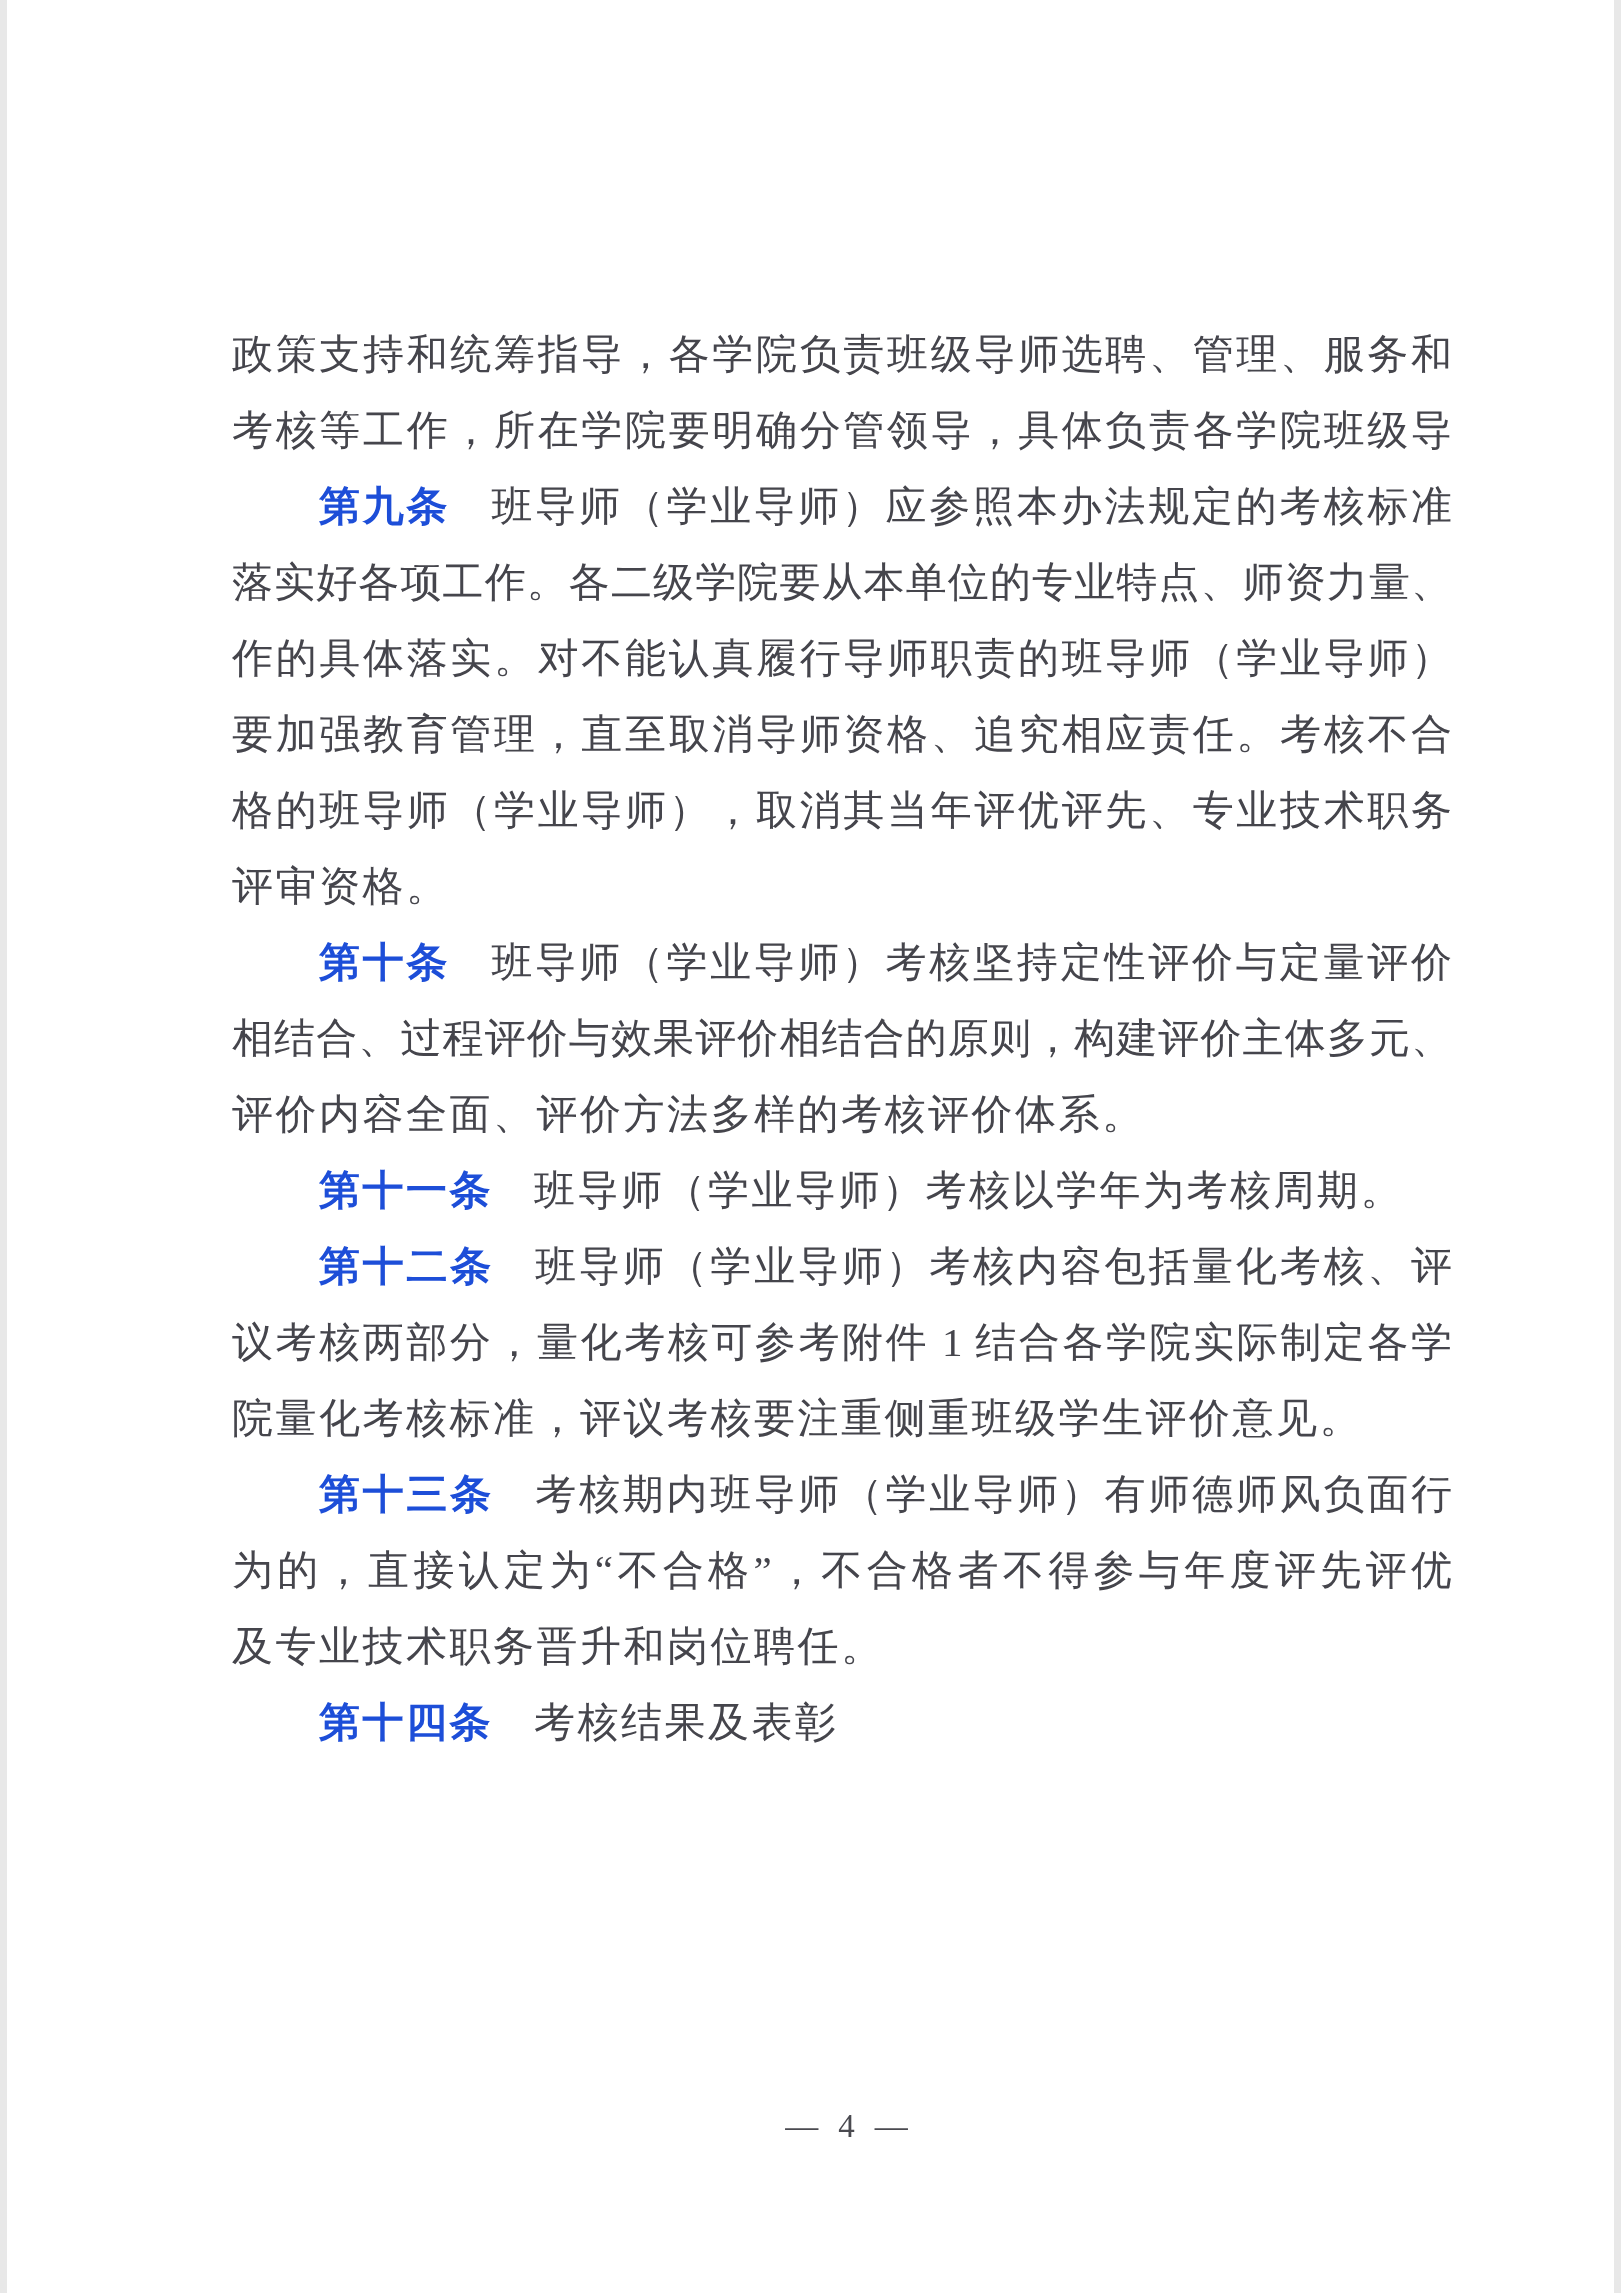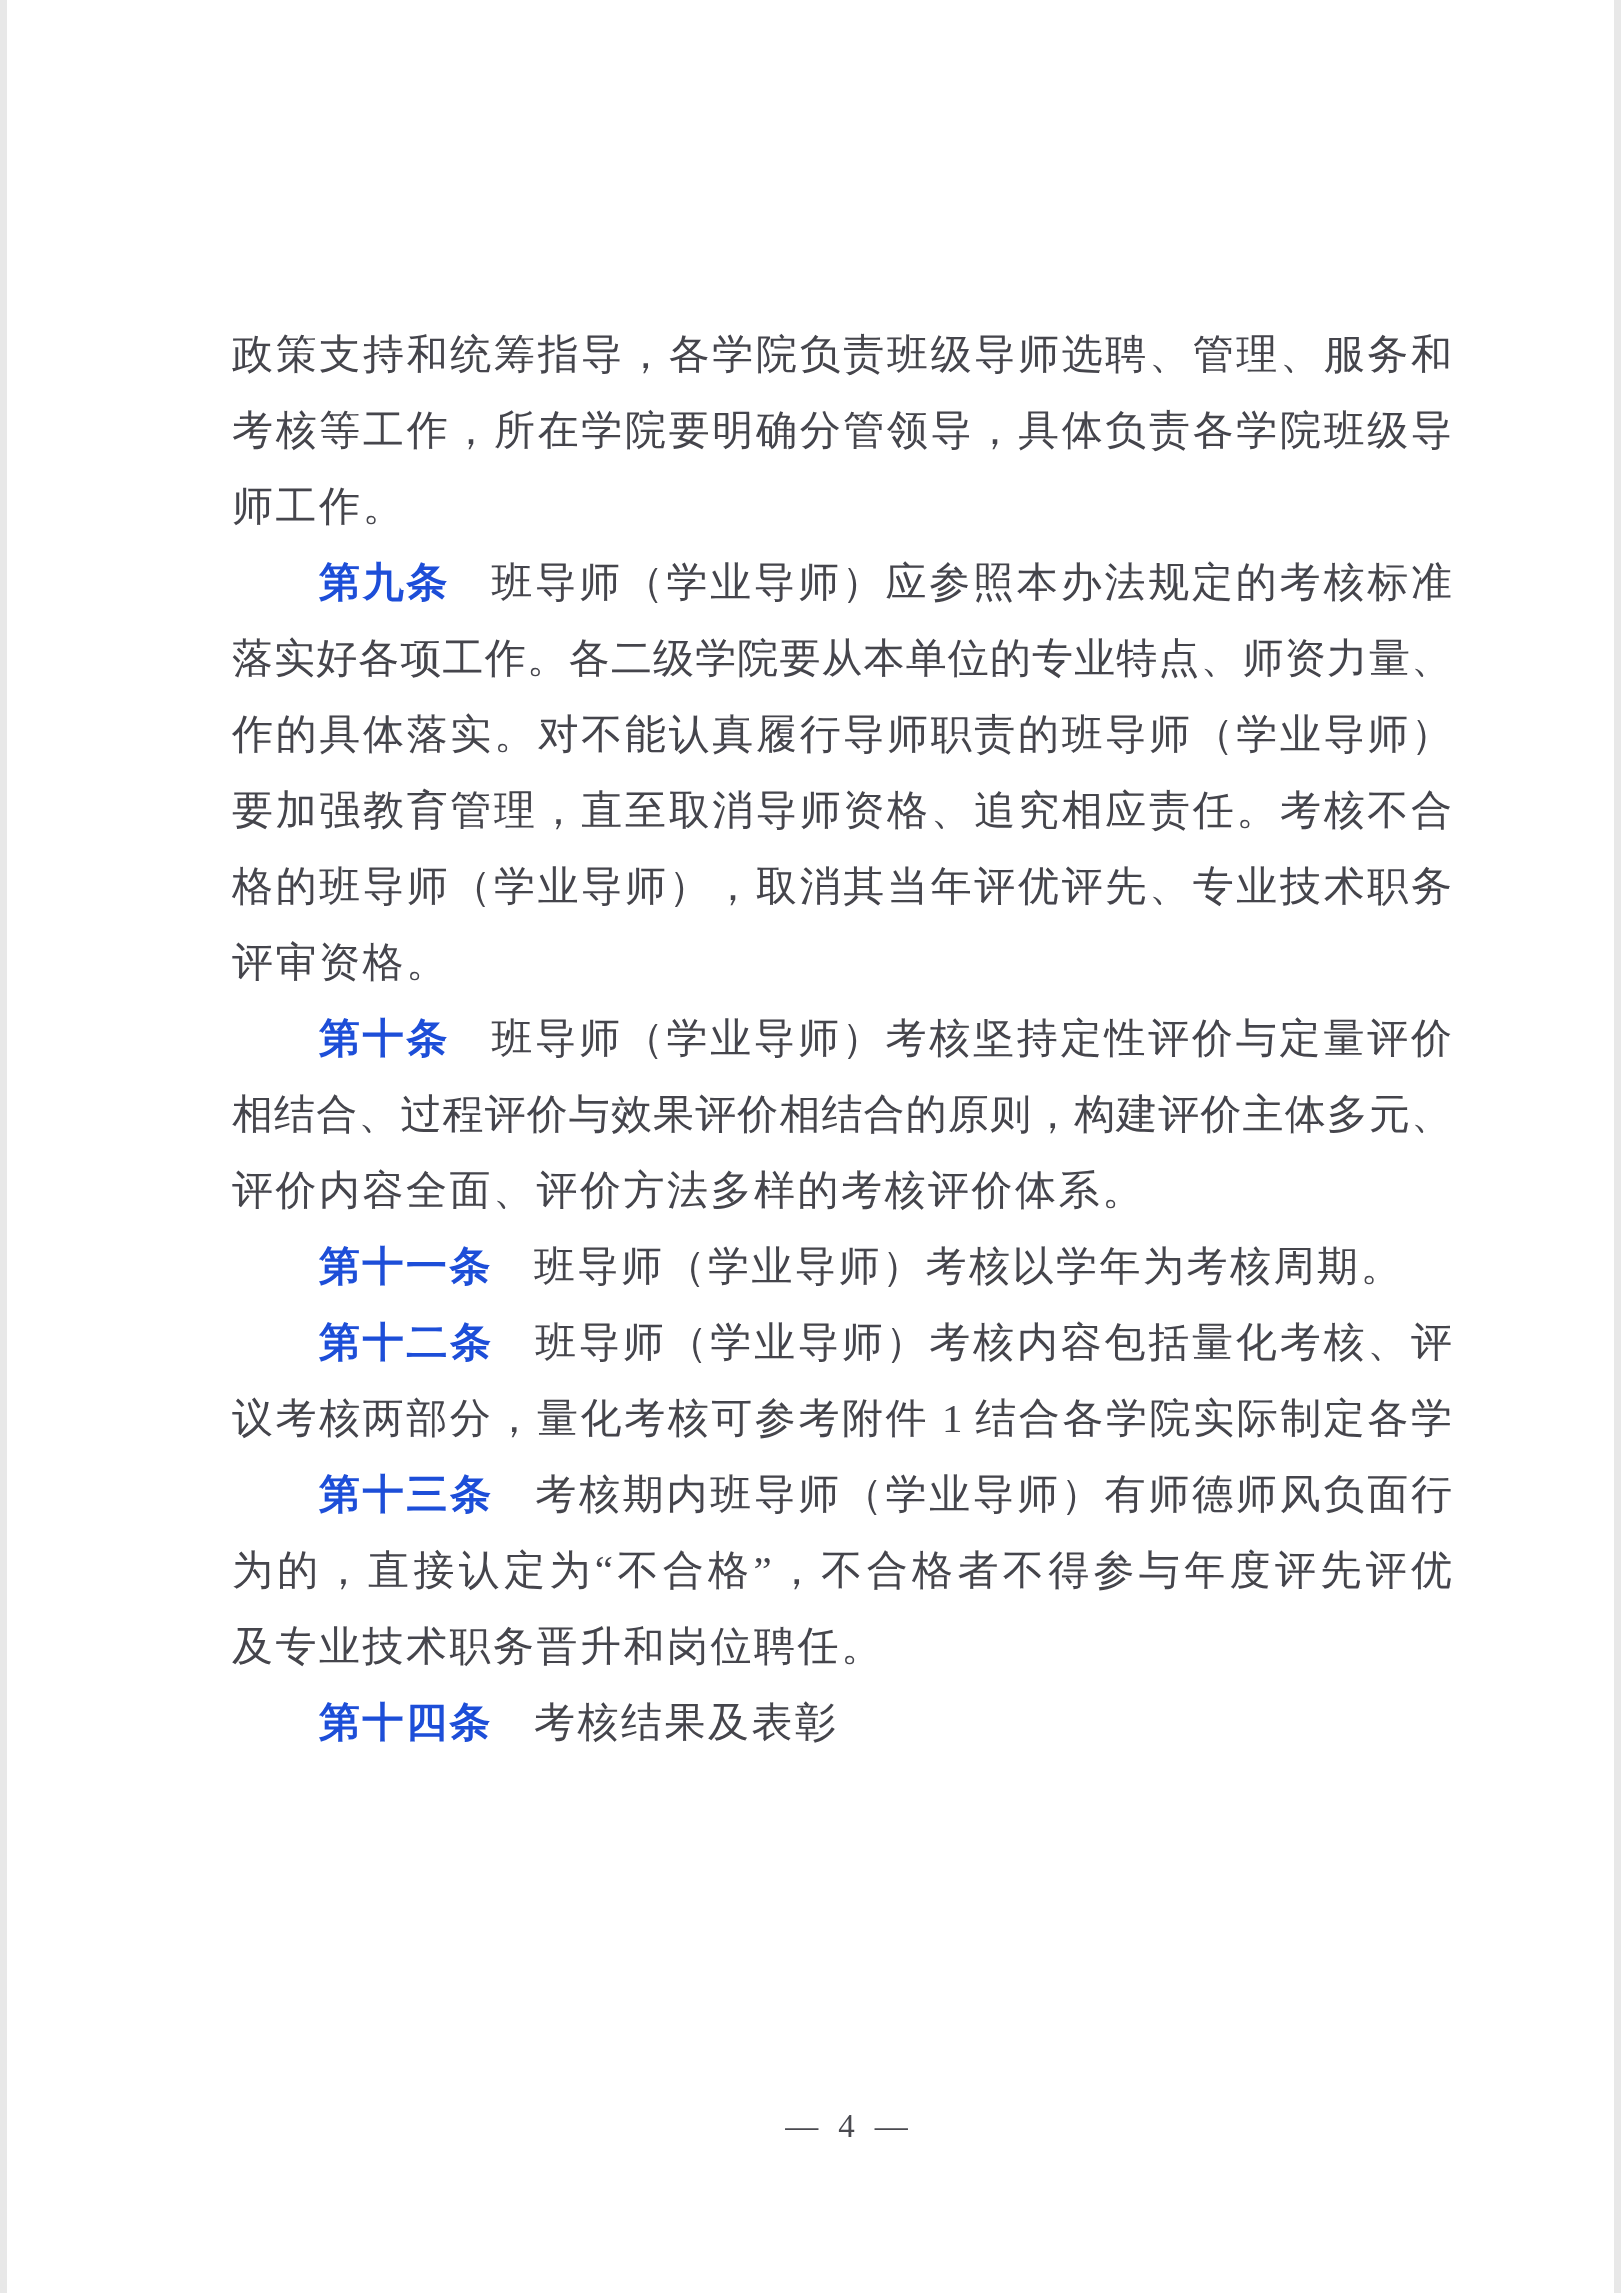--- a/index.html
+++ b/index.html
@@ -58,33 +58,33 @@
     color: #4a4a50;
   }
 </style>
 </head>
 <body>
 
 <div class="page">
   <div class="textblock" id="textblock">
       <div class="line jfull"><span>政策支持和统筹指导，各学院负责班级导师选聘、管理、服务和</span></div>
       <div class="line jfull"><span>考核等工作，所在学院要明确分管领导，具体负责各学院班级导</span></div>
-      <div class="line"><span>师工作。</span></div>
       <div class="line indent jfull"><span class="head">第九条</span><span>班导师（学业导师）应参照本办法规定的考核标准</span></div>
       <div class="line jfull"><span>落实好各项工作。各二级学院要从本单位的专业特点、师资力量、</span></div>
       <div class="line jfull"><span>作的具体落实。对不能认真履行导师职责的班导师（学业导师）</span></div>
       <div class="line jfull"><span>要加强教育管理，直至取消导师资格、追究相应责任。考核不合</span></div>
       <div class="line jfull"><span>格的班导师（学业导师），取消其当年评优评先、专业技术职务</span></div>
       <div class="line"><span>评审资格。</span></div>
       <div class="line indent jfull"><span class="head">第十条</span><span>班导师（学业导师）考核坚持定性评价与定量评价</span></div>
       <div class="line jfull"><span>相结合、过程评价与效果评价相结合的原则，构建评价主体多元、</span></div>
       <div class="line"><span>评价内容全面、评价方法多样的考核评价体系。</span></div>
       <div class="line indent"><span class="head">第十一条</span><span>班导师（学业导师）考核以学年为考核周期。</span></div>
       <div class="line indent jfull"><span class="head">第十二条</span><span>班导师（学业导师）考核内容包括量化考核、评</span></div>
       <div class="line jfull"><span>议考核两部分，量化考核可参考附件 1 结合各学院实际制定各学</span></div>
+      <div class="line"><span>院量化考核标准，评议考核要注重侧重班级学生评价意见。</span></div>
       <div class="line indent jfull"><span class="head">第十三条</span><span>考核期内班导师（学业导师）有师德师风负面行</span></div>
       <div class="line jfull"><span>为的，直接认定为“不合格”，不合格者不得参与年度评先评优</span></div>
       <div class="line"><span>及专业技术职务晋升和岗位聘任。</span></div>
       <div class="line indent"><span class="head">第十四条</span><span>考核结果及表彰</span></div>
     </div>
   <div class="pageno">— 4 —</div>
 </div>
 
 
 </body></html>

